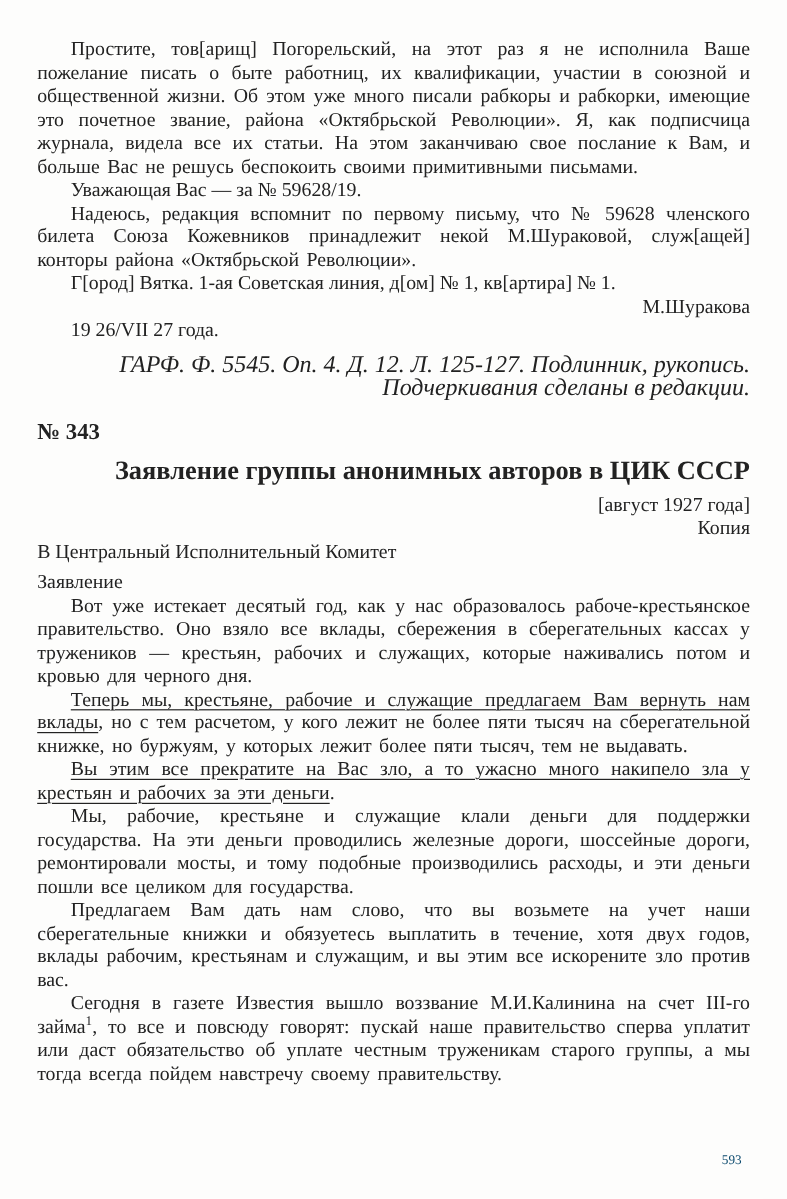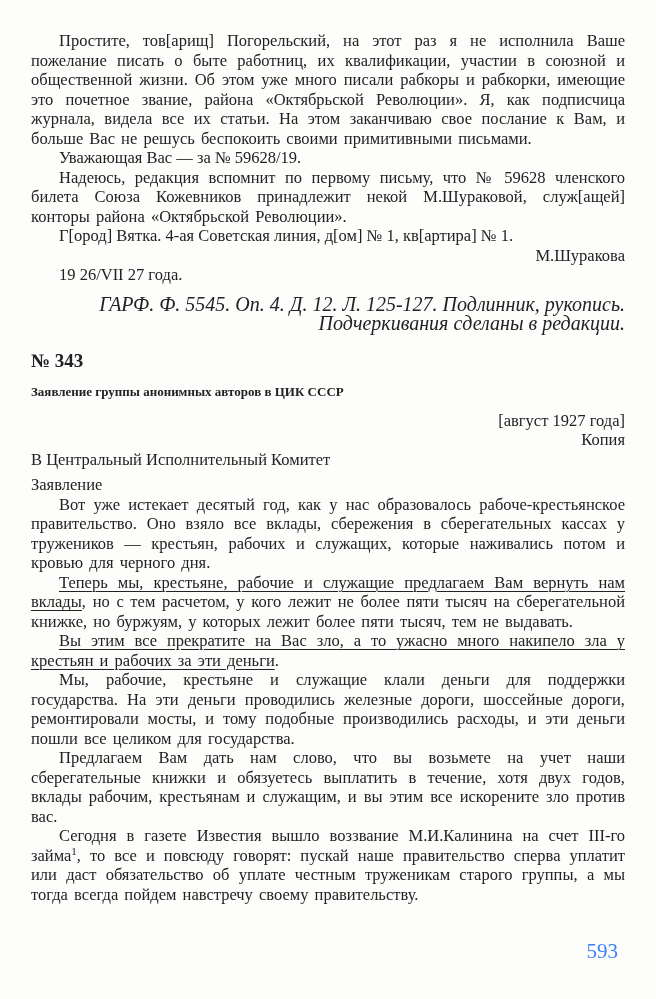--- a/index.html
+++ b/index.html
@@ -38,50 +38,50 @@
   }
   .doc-number {
     margin: 15px 0 0 0;
     text-align: left;
     font-weight: bold;
     font-size: 19px;
     line-height: 24px;
   }
   .doc-title {
     margin: 8px 0 0 0;
-    text-align: left;
+    text-align: right;
     font-weight: bold;
-    font-size: 13px;
+    font-size: 22px;
     line-height: 21px;
   }
   .doc-date { margin-top: 9px; }
   .doc-heading { margin-top: 6px; }
   .page-number {
     position: absolute;
     right: 38px;
-    bottom: 38px;
-    font-size: 21px;
-    color: #3b82f6;
+    bottom: 22px;
+    font-size: 11px;
+    color: #0c4a6e;
   }
   sup.fnote {
     font-size: 11px;
     line-height: 0;
     vertical-align: super;
   }
 </style>
 </head>
 <body>
 
 <div class="page">
 
   <section>
     <p class="just indent">Простите, тов[арищ] Погорельский, на этот раз я не исполнила Ваше пожелание писать о быте работниц, их квалификации, участии в союзной и общественной жизни. Об этом уже много писали рабкоры и рабкорки, имеющие это почетное звание, района «Октябрьской Революции». Я, как подписчица журнала, видела все их статьи. На этом заканчиваю свое послание к Вам, и больше Вас не решусь беспокоить своими примитивными письмами.</p>
     <p class="indent">Уважающая Вас — за № 59628/19.</p>
     <p class="just indent">Надеюсь, редакция вспомнит по первому письму, что № 59628 членского билета Союза Кожевников принадлежит некой М.Шураковой, служ[ащей] конторы района «Октябрьской Революции».</p>
-    <p class="indent">Г[ород] Вятка. 4-ая Советская линия, д[ом] № 1, кв[артира] № 1.</p>
+    <p class="indent">Г[ород] Вятка. 1-ая Советская линия, д[ом] № 1, кв[артира] № 1.</p>
     <p class="right">М.Шуракова</p>
     <p class="indent">19 26/VII 27 года.</p>
   </section>
 
   <section class="source">
     <p>ГАРФ. Ф. 5545. Оп. 4. Д. 12. Л. 125-127. Подлинник, рукопись.</p>
     <p>Подчеркивания сделаны в редакции.</p>
   </section>
 
   <section>

